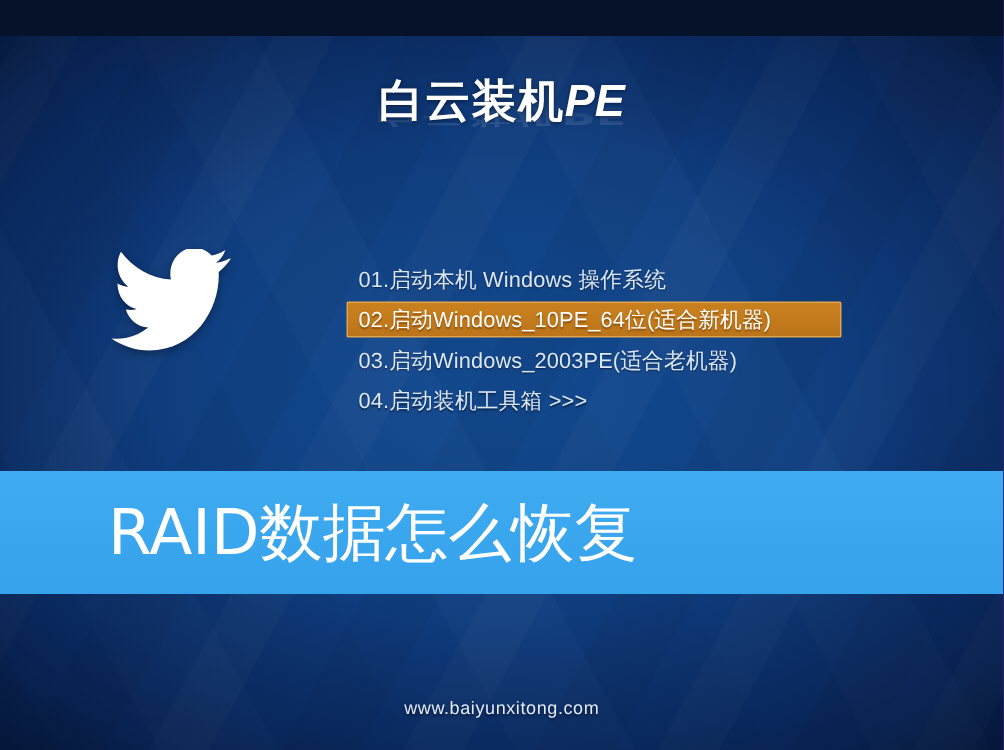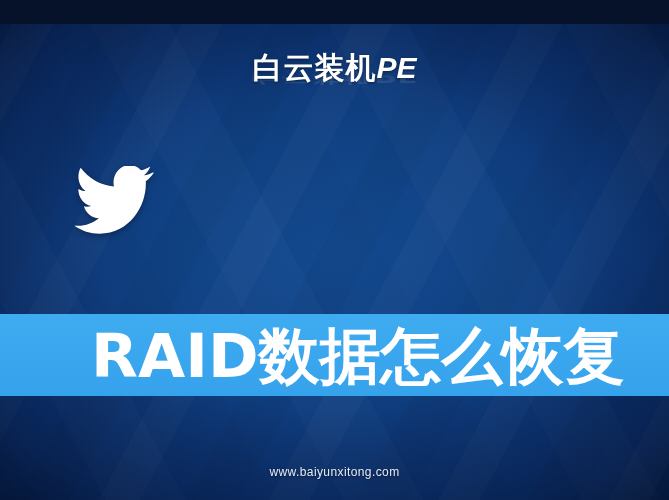--- a/index.html
+++ b/index.html
@@ -148,24 +148,24 @@
     left: 0;
     top: 290px;
     width: 669px;
     height: 82px;
     background: #3aa8ef;
     background: linear-gradient(180deg, #3fabf0 0%, #35a2ec 100%);
     display: flex;
     align-items: center;
   }
   .band-title {
-    padding-left: 91px;
+    padding-left: 72px;
     font-family: "DejaVu Sans", "Liberation Sans", sans-serif;
-    font-size: 61px;
-    font-weight: 700;
+    font-size: 42px;
+    font-weight: 400;
     color: #ffffff;
     letter-spacing: 0px;
     line-height: 1;
     white-space: nowrap;
   }
 
   
   .footer {
     position: absolute;
     left: 0; right: 0;
@@ -189,20 +189,26 @@
 
   <div class="logo-wrap">
     <div class="logo-text"><span>白云装机</span><span class="logo-pe">PE</span></div>
     <div class="logo-reflect">白云装机PE</div>
   </div>
 
   <svg class="bird" viewBox="0 0 100 74" aria-hidden="true">
     <path fill="#ffffff" d="M96.5 12.8c-2.6 1.4-5.5 2.3-8.5 2.6 3.1-2.1 5.4-5.2 6.5-8.9-2.9 1.9-6.1 3.2-9.5 3.9C82.2 7.2 77.9 5 73.1 5c-9.2 0-16.6 8-16.6 17.9 0 1.4.1 2.8.4 4.1C43.1 26.2 30.7 18.9 22.4 7.8c-1.5 2.7-2.3 5.9-2.3 9.2 0 6.2 2.9 11.7 7.4 14.9-2.7-.1-5.3-.9-7.5-2.2v.2c0 8.7 5.7 15.9 13.3 17.5-1.4.4-2.9.6-4.4.6-1.1 0-2.1-.1-3.1-.3 2.1 7.1 8.2 12.2 15.4 12.4C35 65.1 27.7 67.9 19.8 67.9c-1.4 0-2.7-.1-4-.2C23.5 72.9 32.4 76 41.9 76 73 76 90 48.2 90 24.1c0-.8 0-1.6-.1-2.4 3.3-2.5 6.2-5.6 8.5-9.2l-1.9.3z" transform="translate(-6,-6) scale(1.02)"></path>
   </svg>
 
+  <div class="menu">
+    <div class="menu-item">01.启动本机 Windows 操作系统</div>
+    <div class="menu-item selected">02.启动Windows_10PE_64位(适合新机器)</div>
+    <div class="menu-item">03.启动Windows_2003PE(适合老机器)</div>
+    <div class="menu-item">04.启动装机工具箱 &gt;&gt;&gt;</div>
+  </div>
 
   <div class="band">
     <div class="band-title">RAID数据怎么恢复</div>
   </div>
 
   <div class="footer">www.baiyunxitong.com</div>
 
 </div>
 
 </body></html>

